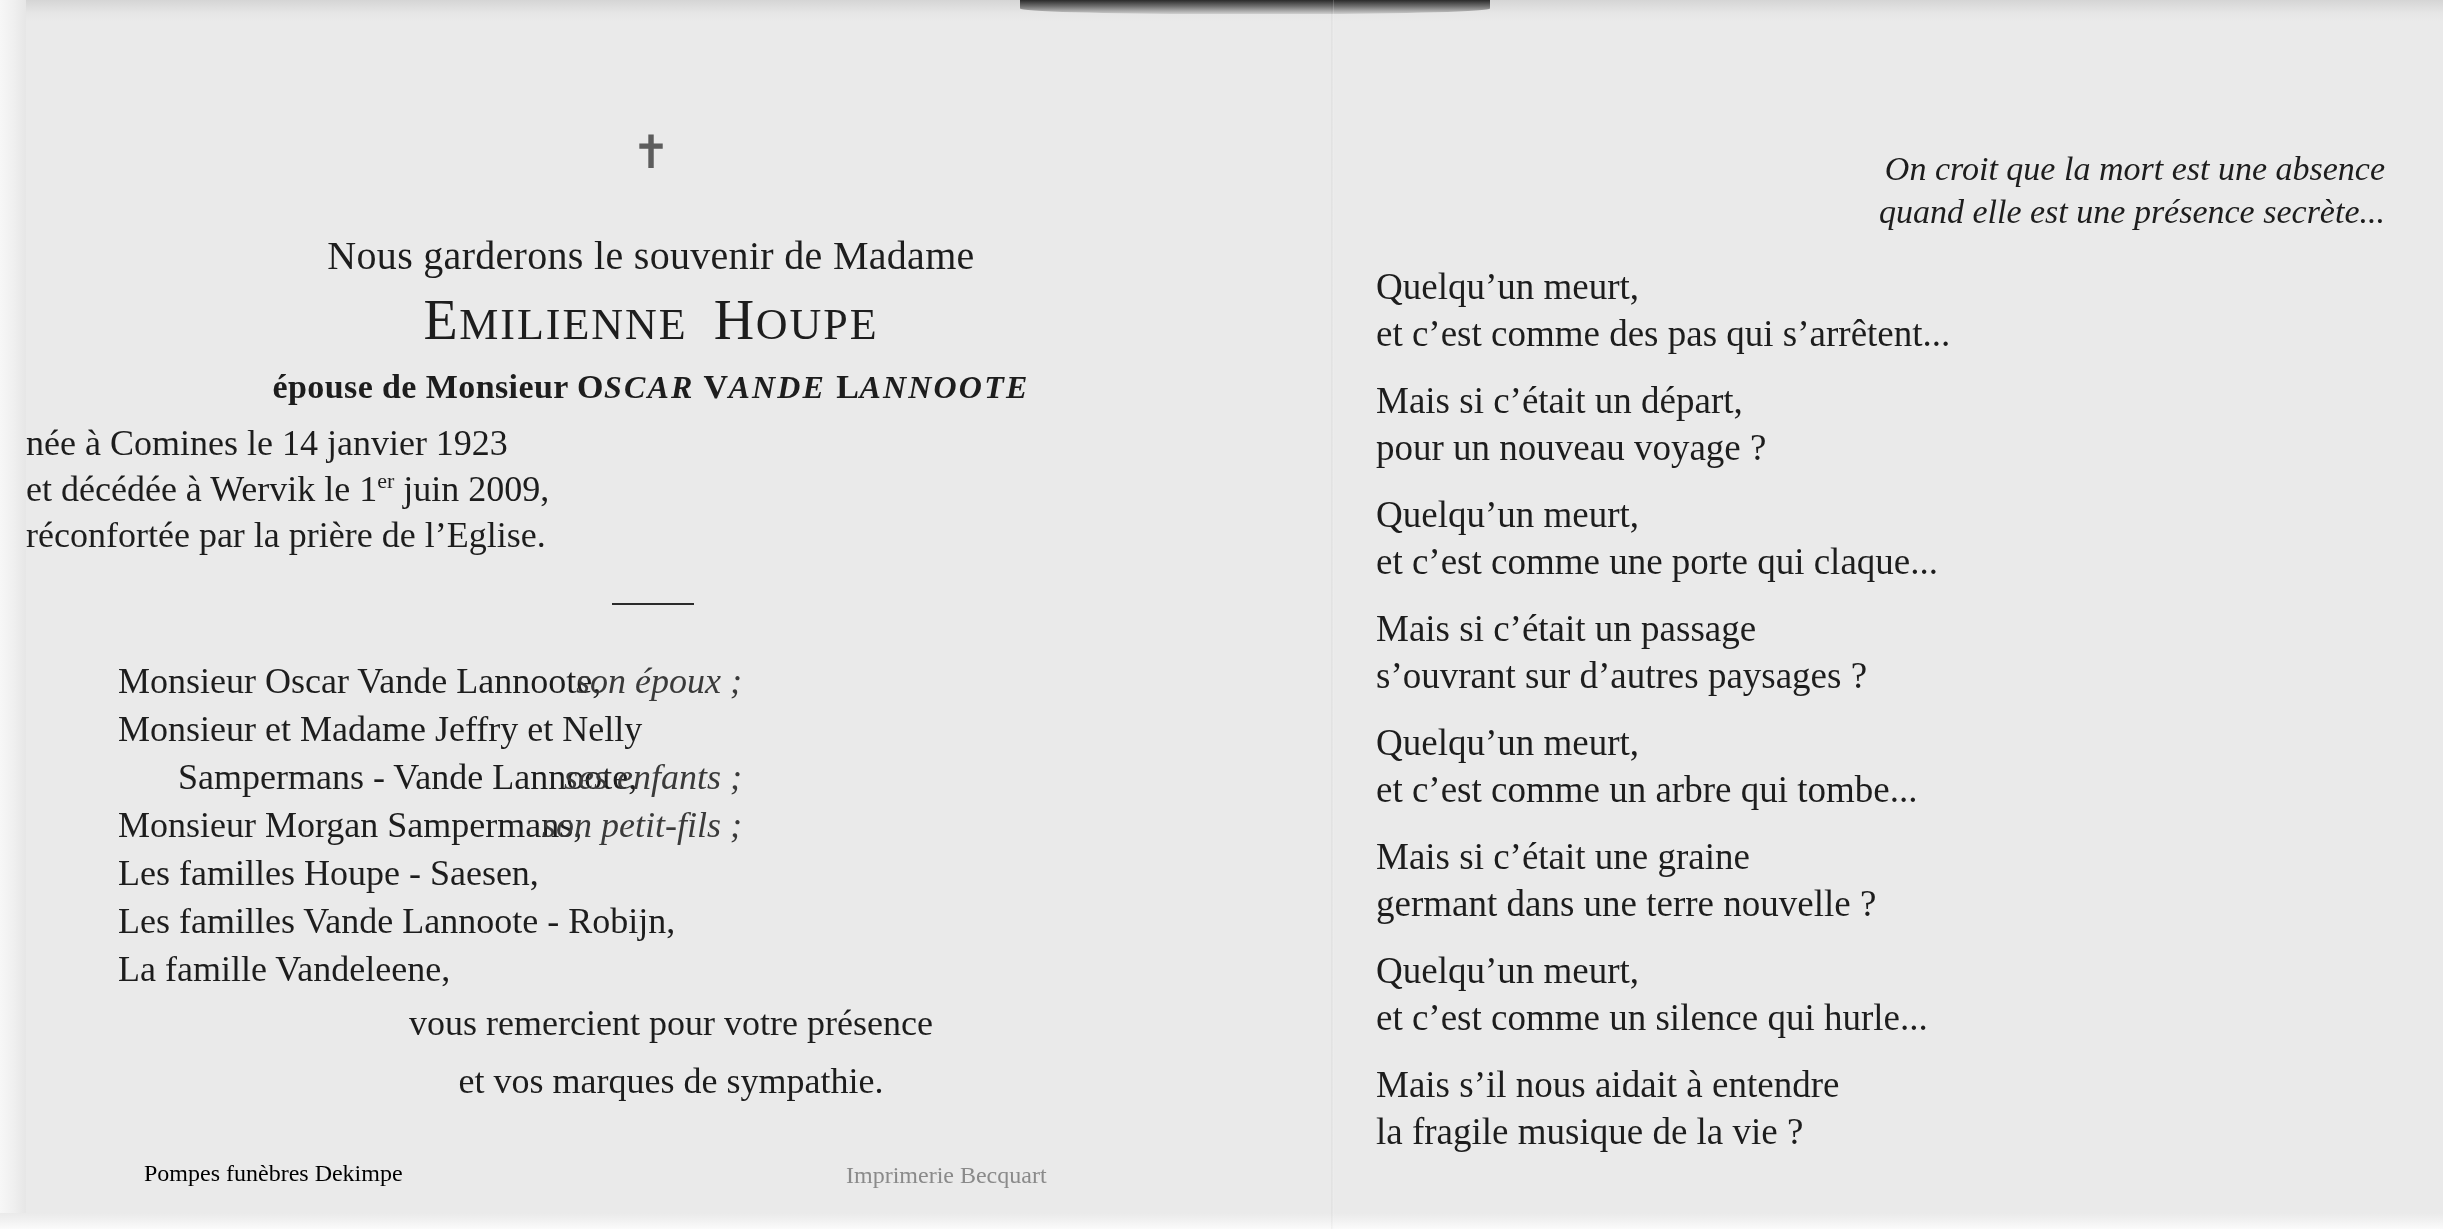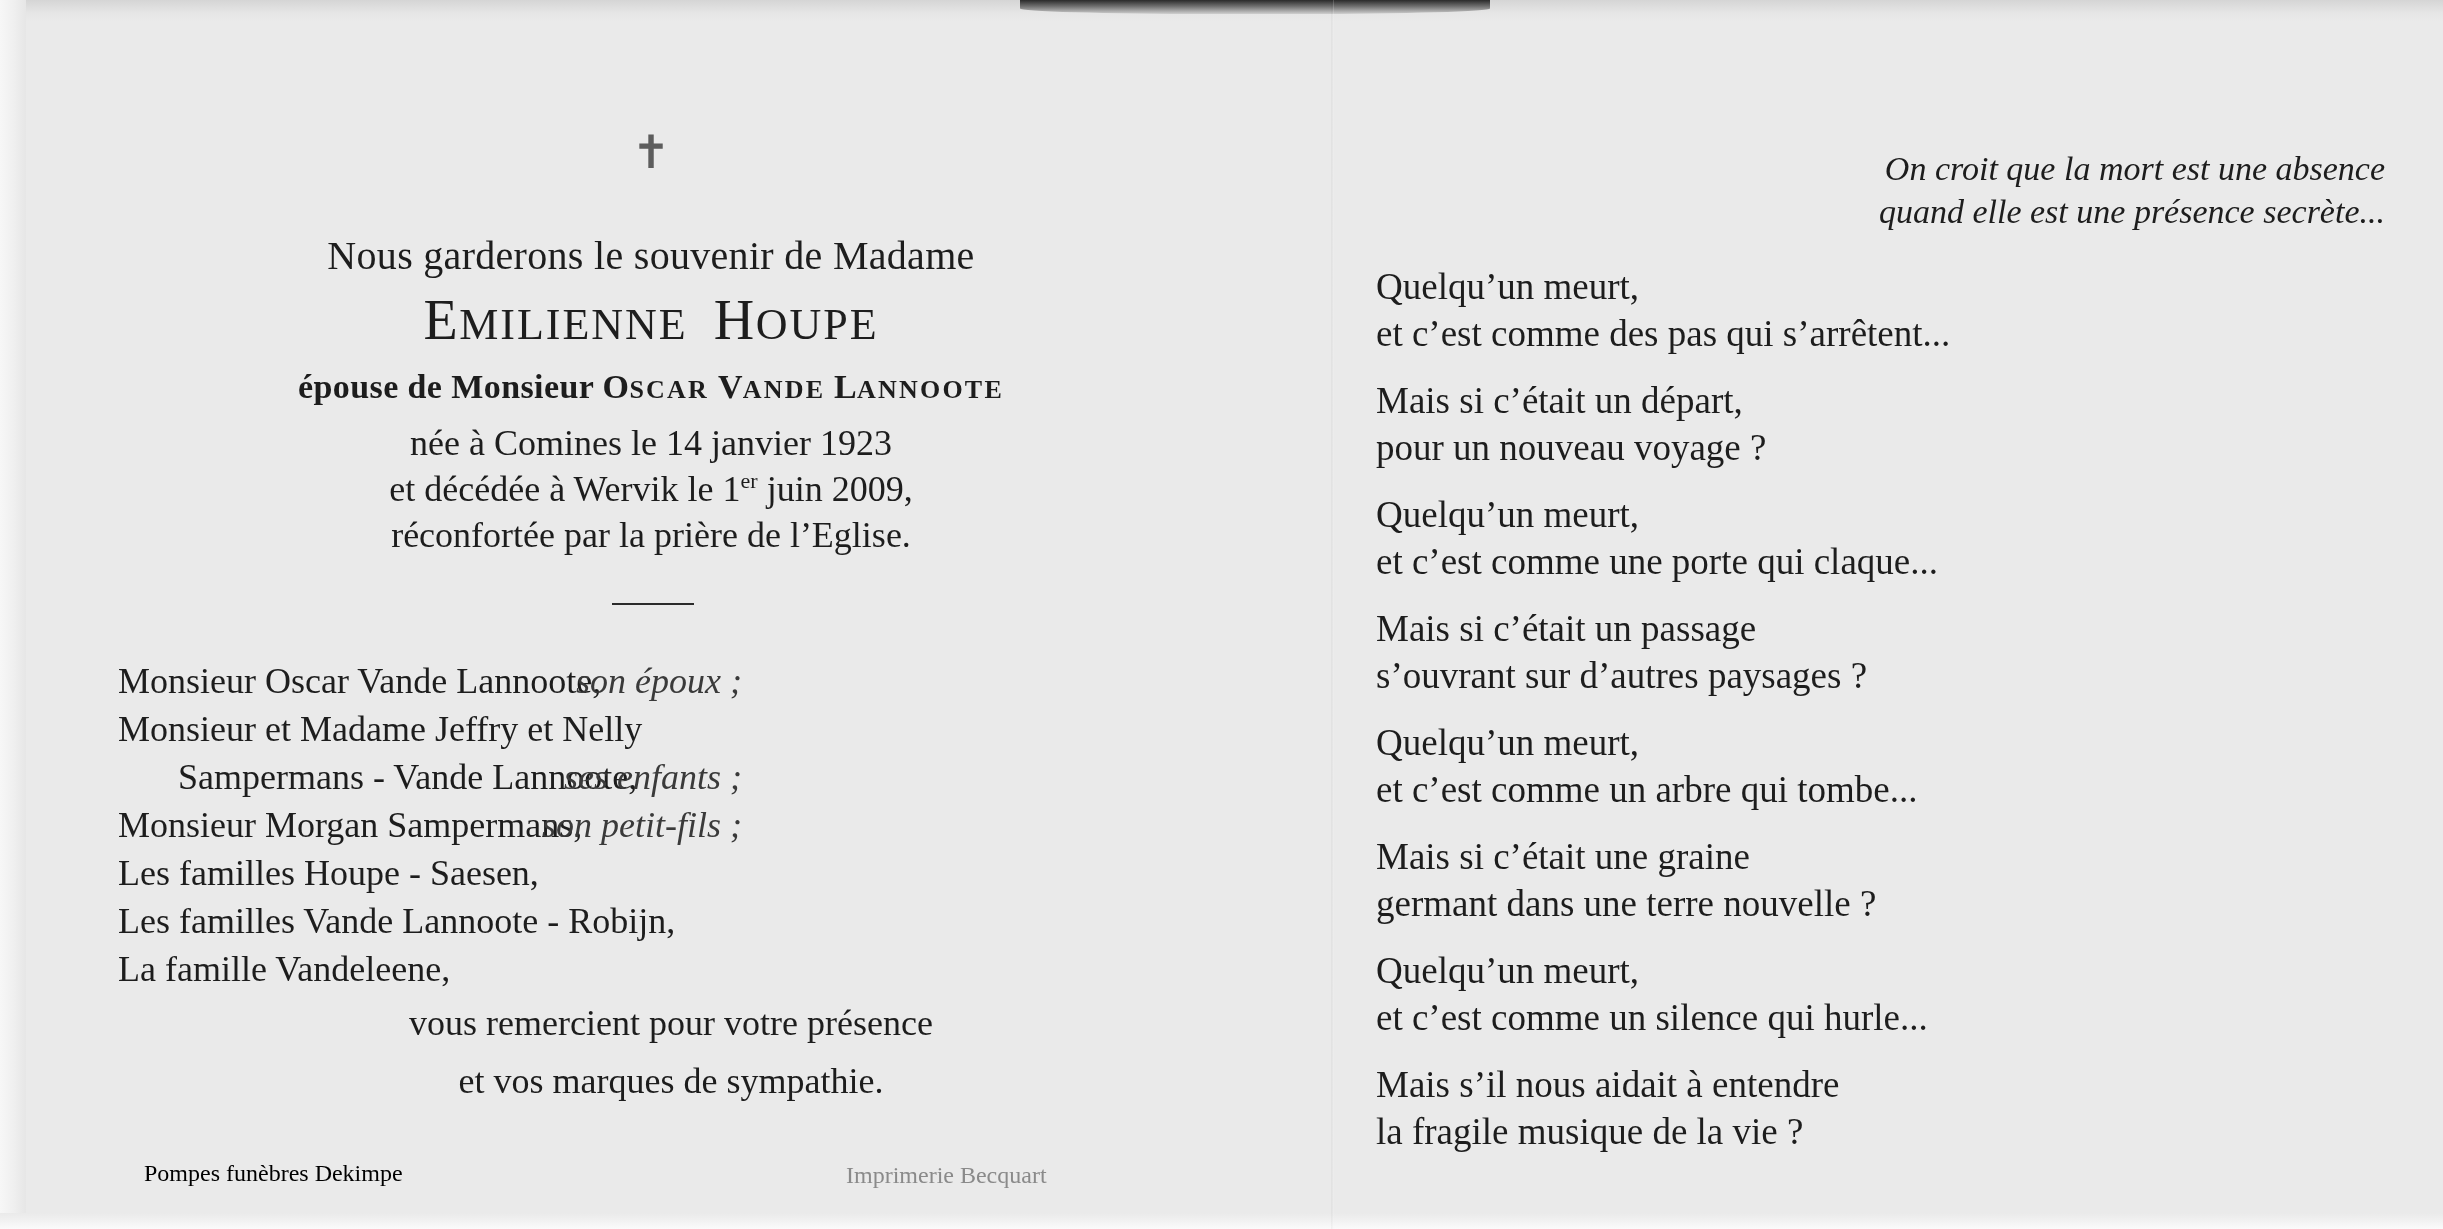--- a/index.html
+++ b/index.html
@@ -130,27 +130,26 @@
     left: 0;
     top: 368px;
     width: 1250px;
     text-align: center;
     font-size: 34px;
     font-weight: bold;
     letter-spacing: 0.4px;
     white-space: nowrap;
   }
   #spouse-line .caps-big { font-size: 34px; }
-  #spouse-line .caps-small { font-size: 26px; letter-spacing: 2.2px; }
+  #spouse-line .caps-small { font-size: 32px; letter-spacing: 2.2px; font-style: italic; }
 
   .detail-line {
     position: absolute;
     left: 0;
     width: 1250px;
-    text-align: center;
     font-size: 36px;
   }
   #birth-line { top: 422px; }
   #death-line { top: 468px; }
   #comfort-line { top: 514px; }
   .sup { font-size: 22px; vertical-align: super; }
 
   #rule {
     position: absolute;
     left: 586px;

